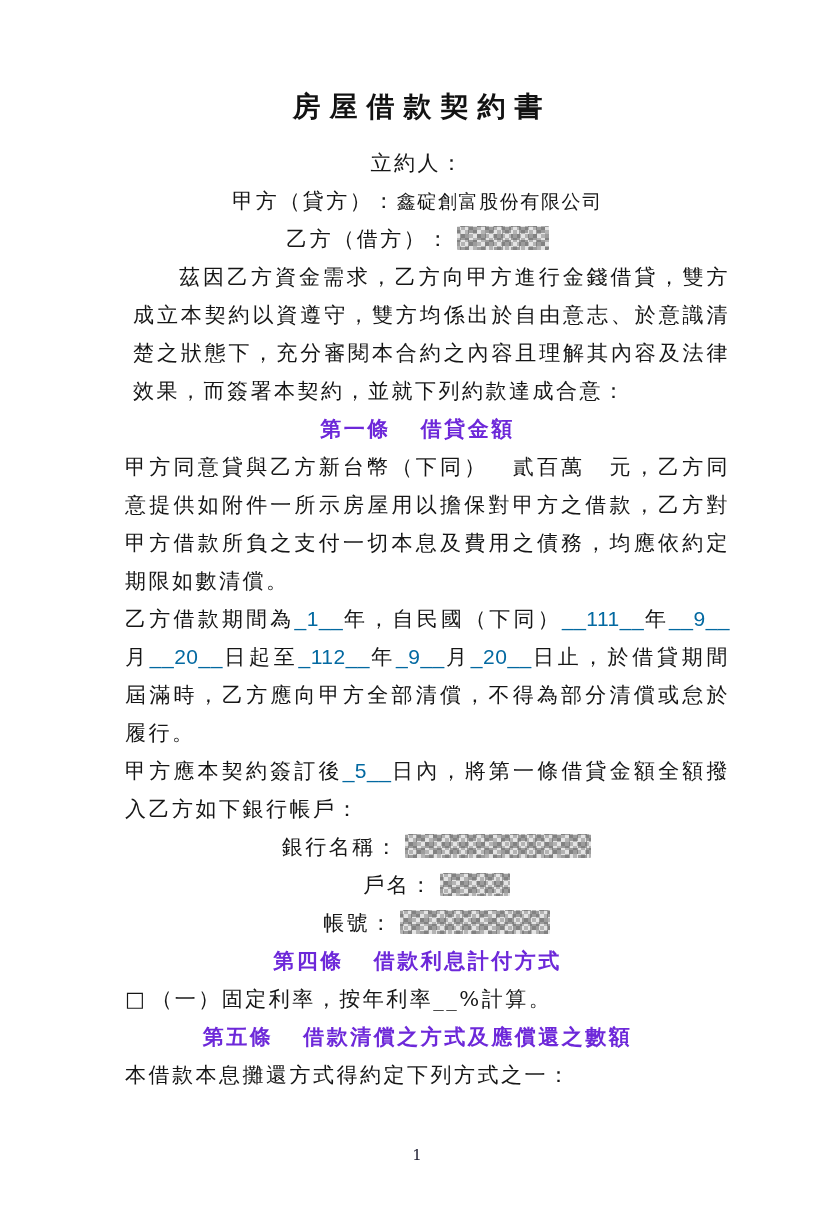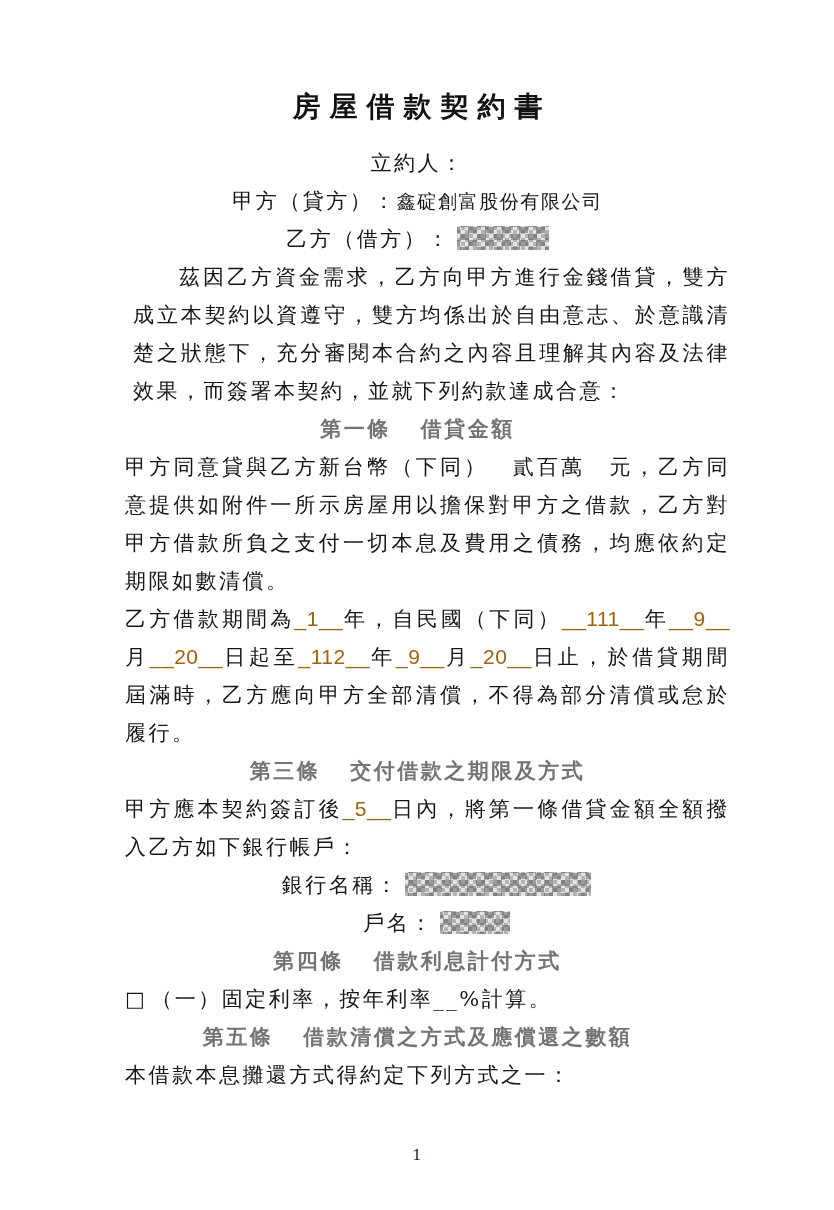--- a/index.html
+++ b/index.html
@@ -16,28 +16,28 @@
     margin:0 0 16px 0;
     font-size:28px;line-height:42px;
     font-weight:700;
     text-align:center;
     letter-spacing:9px;
     text-indent:9px; 
     color:#121212;
   }
   p{margin:0;font-size:21px;line-height:38px;letter-spacing:2.5px;text-align:center;}
   .preamble{text-indent:46px;text-align:justify;margin-left:28px;}
-  .clause-head{font-weight:700;color:#737373;}
+  .clause-head{font-weight:700;color:#6d28d9;}
   .clause-head .cnum{margin-right:30px;}
   .cbody{margin-left:20px;text-align:justify;}
   .bank-line{margin-left:38px;}
   .company{font-size:19px;letter-spacing:1.6px;margin-top:46px;}
   .num{
     font-family:"Liberation Sans","DejaVu Sans",sans-serif;
-    font-size:21px;letter-spacing:0.5px;color:#a16207;
+    font-size:21px;letter-spacing:0.5px;color:#0369a1;
   }
   .checkbox{margin-right:4px;}
   .redact{
     display:inline-block;height:24px;vertical-align:-4px;margin-left:6px;
     background:
       repeating-conic-gradient(rgba(70,70,70,0.45) 0% 25%, rgba(255,255,255,0) 0% 50%) 3px 1px / 17px 13px,
       repeating-conic-gradient(#b3b3b3 0% 25%, #e4e4e4 0% 50%) 0 0 / 8px 8px;
     filter:blur(0.3px);
     border-radius:1px;
   }
@@ -67,24 +67,24 @@
 
     <p><span>乙方（借方）：</span><span class="redact redact-party"></span></p>
 
     <p class="preamble">茲因乙方資金需求，乙方向甲方進行金錢借貸，雙方成立本契約以資遵守，雙方均係出於自由意志、於意識清楚之狀態下，充分審閱本合約之內容且理解其內容及法律效果，而簽署本契約，並就下列約款達成合意：</p>
 
     <p class="clause-head"><span class="cnum">第一條</span><span>借貸金額</span></p>
     <p class="cbody">甲方同意貸與乙方新台幣（下同）　貳百萬　元，乙方同意提供如附件一所示房屋用以擔保對甲方之借款，乙方對甲方借款所負之支付一切本息及費用之債務，均應依約定期限如數清償。</p>
 
     <p class="cbody"><span>乙方借款期間為</span><span class="num">_1__</span><span>年，自民國（下同）</span><span class="num">__111__</span><span>年</span><span class="num">__9__</span><span>月</span><span class="num">__20__</span><span>日起至</span><span class="num">_112__</span><span>年</span><span class="num">_9__</span><span>月</span><span class="num">_20__</span><span>日止，於借貸期間屆滿時，乙方應向甲方全部清償，不得為部分清償或怠於履行。</span></p>
 
-    <p class="clause-head"><span class="cnum">第三條</span><span>交付借款之期限及方式</span></p>
     <p class="cbody"><span>甲方應本契約簽訂後</span><span class="num">_5__</span><span>日內，將第一條借貸金額全額撥入乙方如下銀行帳戶：</span></p>
     <p class="bank-line"><span>銀行名稱：</span><span class="redact redact-bank"></span></p>
     <p class="bank-line"><span>戶名：</span><span class="redact redact-holder"></span></p>
+    <p class="bank-line"><span>帳號：</span><span class="redact redact-acct"></span></p>
 
     <p class="clause-head"><span class="cnum">第四條</span><span>借款利息計付方式</span></p>
     <p class="cbody"><span class="checkbox">□</span><span>（一）固定利率，按年利率__%計算。</span></p>
 
     <p class="clause-head"><span class="cnum">第五條</span><span>借款清償之方式及應償還之數額</span></p>
     <p class="cbody">本借款本息攤還方式得約定下列方式之一：</p>
 
   </div>
 
   <div class="page-footer">1</div>

